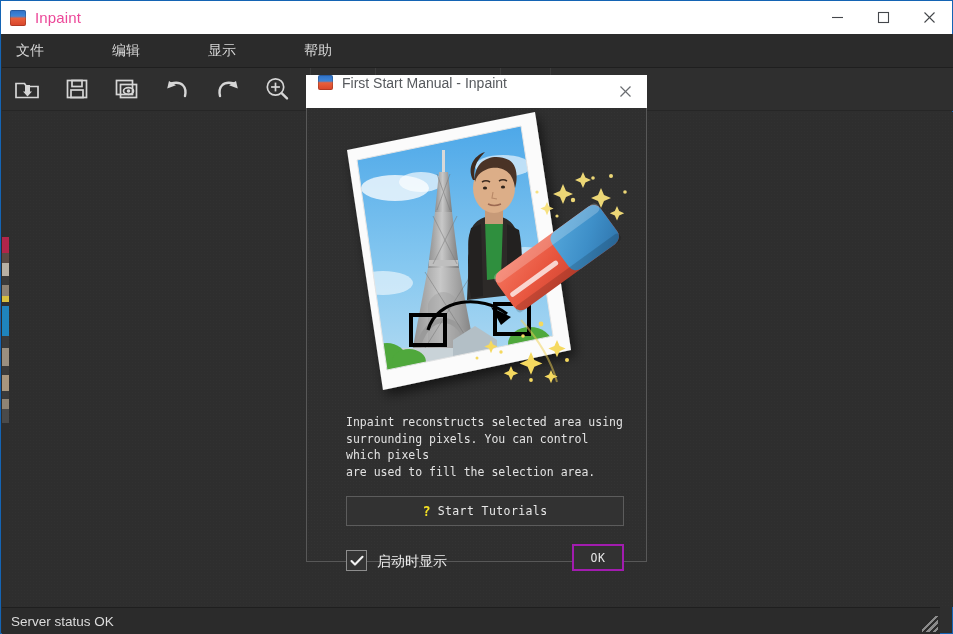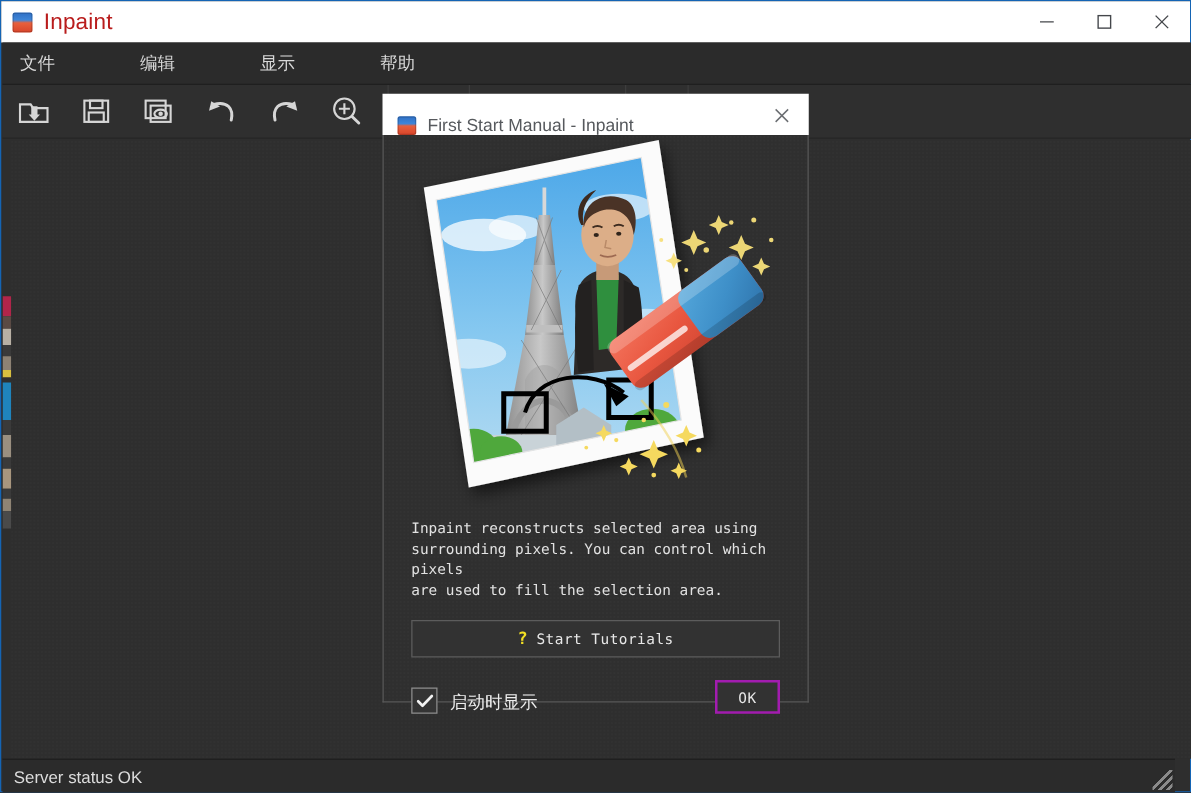--- a/index.html
+++ b/index.html
@@ -24,21 +24,21 @@
     box-sizing:border-box;
   }
   .tb-icon{
     width:16px;height:16px;margin-left:9px;margin-right:9px;
     border-radius:2px;position:relative;overflow:hidden;
     background:linear-gradient(180deg,#2f6fc4 0%,#3f86d8 38%,#e8603c 52%,#d8442a 100%);
     box-shadow:inset 0 0 0 1px rgba(0,0,0,.18);
     flex:none;
   }
   .tb-title{
-    font-size:18px;color:#b91c1c;letter-spacing:.15px;
+    font-size:15px;color:#ec4899;letter-spacing:.15px;
     white-space:nowrap;
   }
   .tb-spacer{flex:1;}
   .winbtn{
     width:46px;height:32px;display:flex;align-items:center;justify-content:center;
     flex:none;
   }
   .winbtn svg{display:block;}
   .winbtn .gl{stroke:#44474b;stroke-width:1.1;fill:none;}
 
@@ -118,39 +118,40 @@
       linear-gradient(135deg,transparent 0 62%,#8a8a8a 62% 72%,transparent 72% 100%),
       linear-gradient(135deg,transparent 0 82%,#8a8a8a 82% 92%,transparent 92% 100%);
   }
 
   
   .dialog{
     position:absolute;left:305px;top:74px;width:341px;height:487px;
     box-sizing:border-box;
   }
   .dlg-title{
-    height:33px;background:#ffffff;display:flex;align-items:flex-end;
+    height:33px;background:#ffffff;display:flex;align-items:flex-start;
     box-sizing:border-box;
   }
   .dlg-icon{
     width:15px;height:15px;margin-left:12px;margin-right:9px;border-radius:2px;
     background:linear-gradient(180deg,#2f6fc4 0%,#3f86d8 40%,#e8603c 52%,#d8442a 100%);
     box-shadow:inset 0 0 0 1px rgba(0,0,0,.18);
     flex:none;
   }
   .dlg-title-text{font-size:14px;color:#56595d;white-space:nowrap;}
   .dlg-x{
     margin-left:auto;width:44px;height:32px;
     display:flex;align-items:center;justify-content:center;flex:none;
   }
   .dlg-body{
     height:454px;background:#2f2f2f;
     border:1px solid #585858;border-top:none;
     box-sizing:border-box;
     position:relative;
+    padding-left:17px;
   }
   .dlg-body:before{
     content:"";position:absolute;inset:0;
     background-image:radial-gradient(rgba(255,255,255,.02) 1px, transparent 1px);
     background-size:3px 3px;pointer-events:none;
   }
 
   
   .illus{
     position:relative;width:100%;height:300px;

